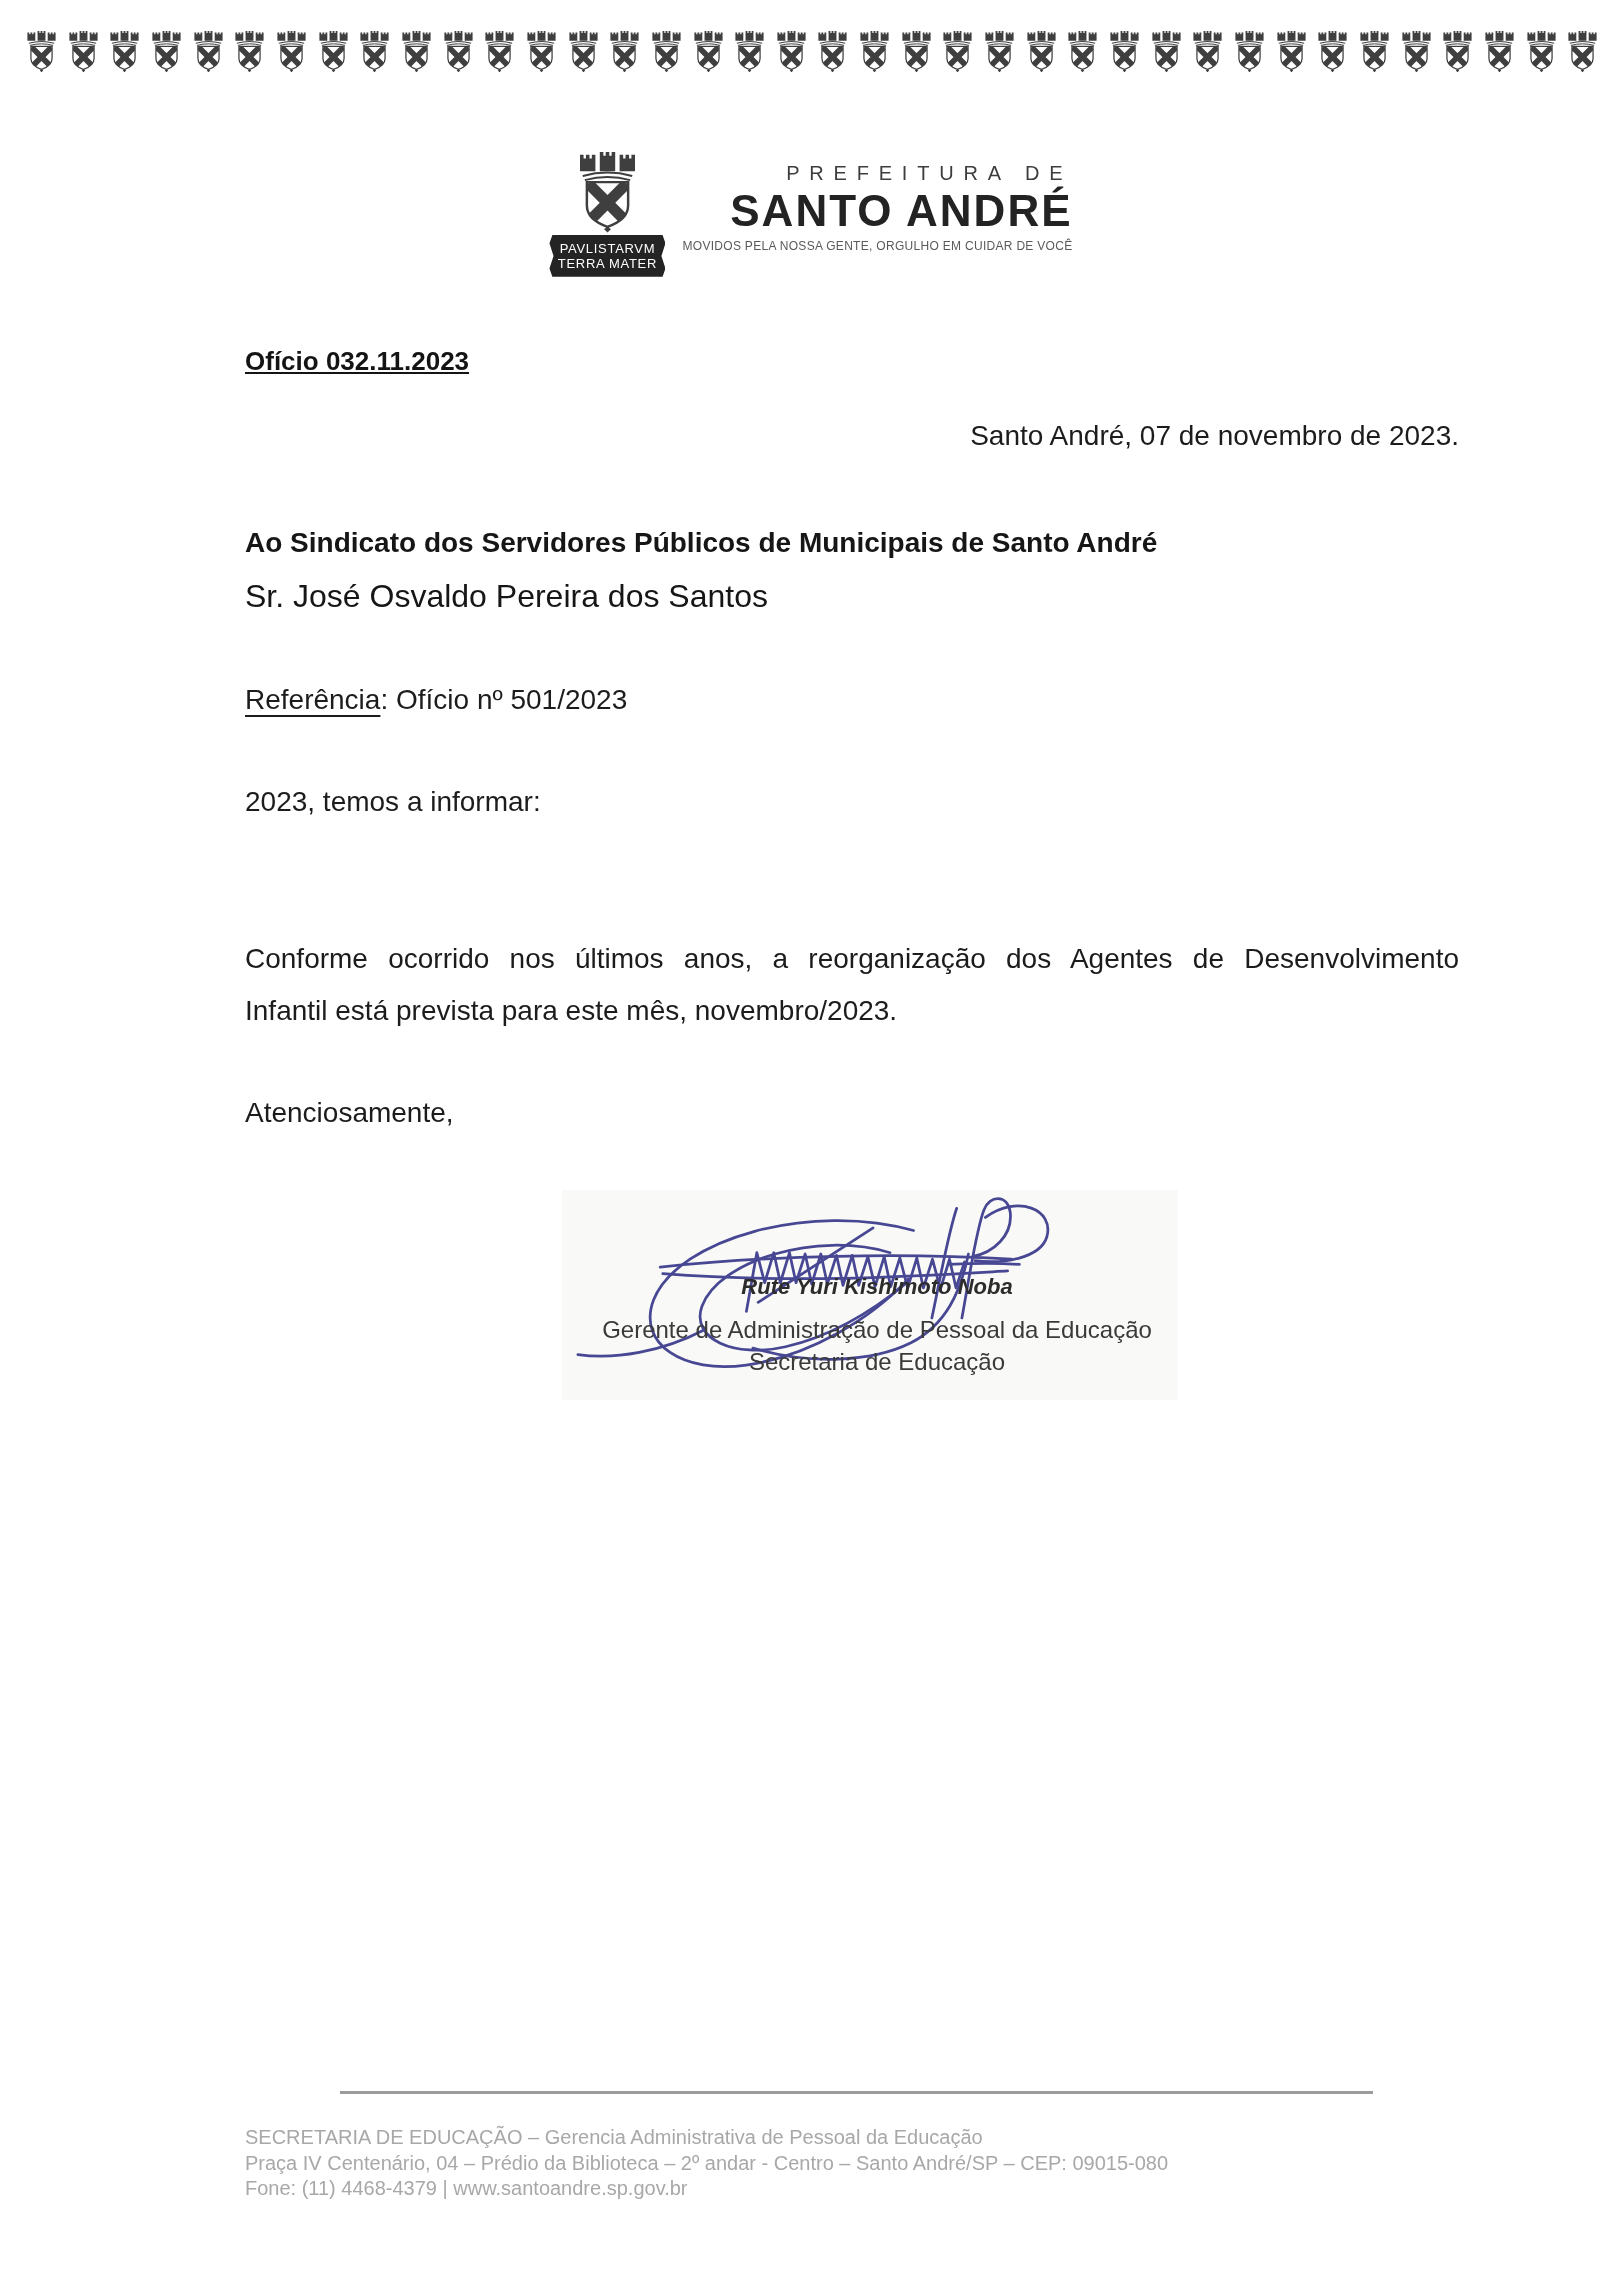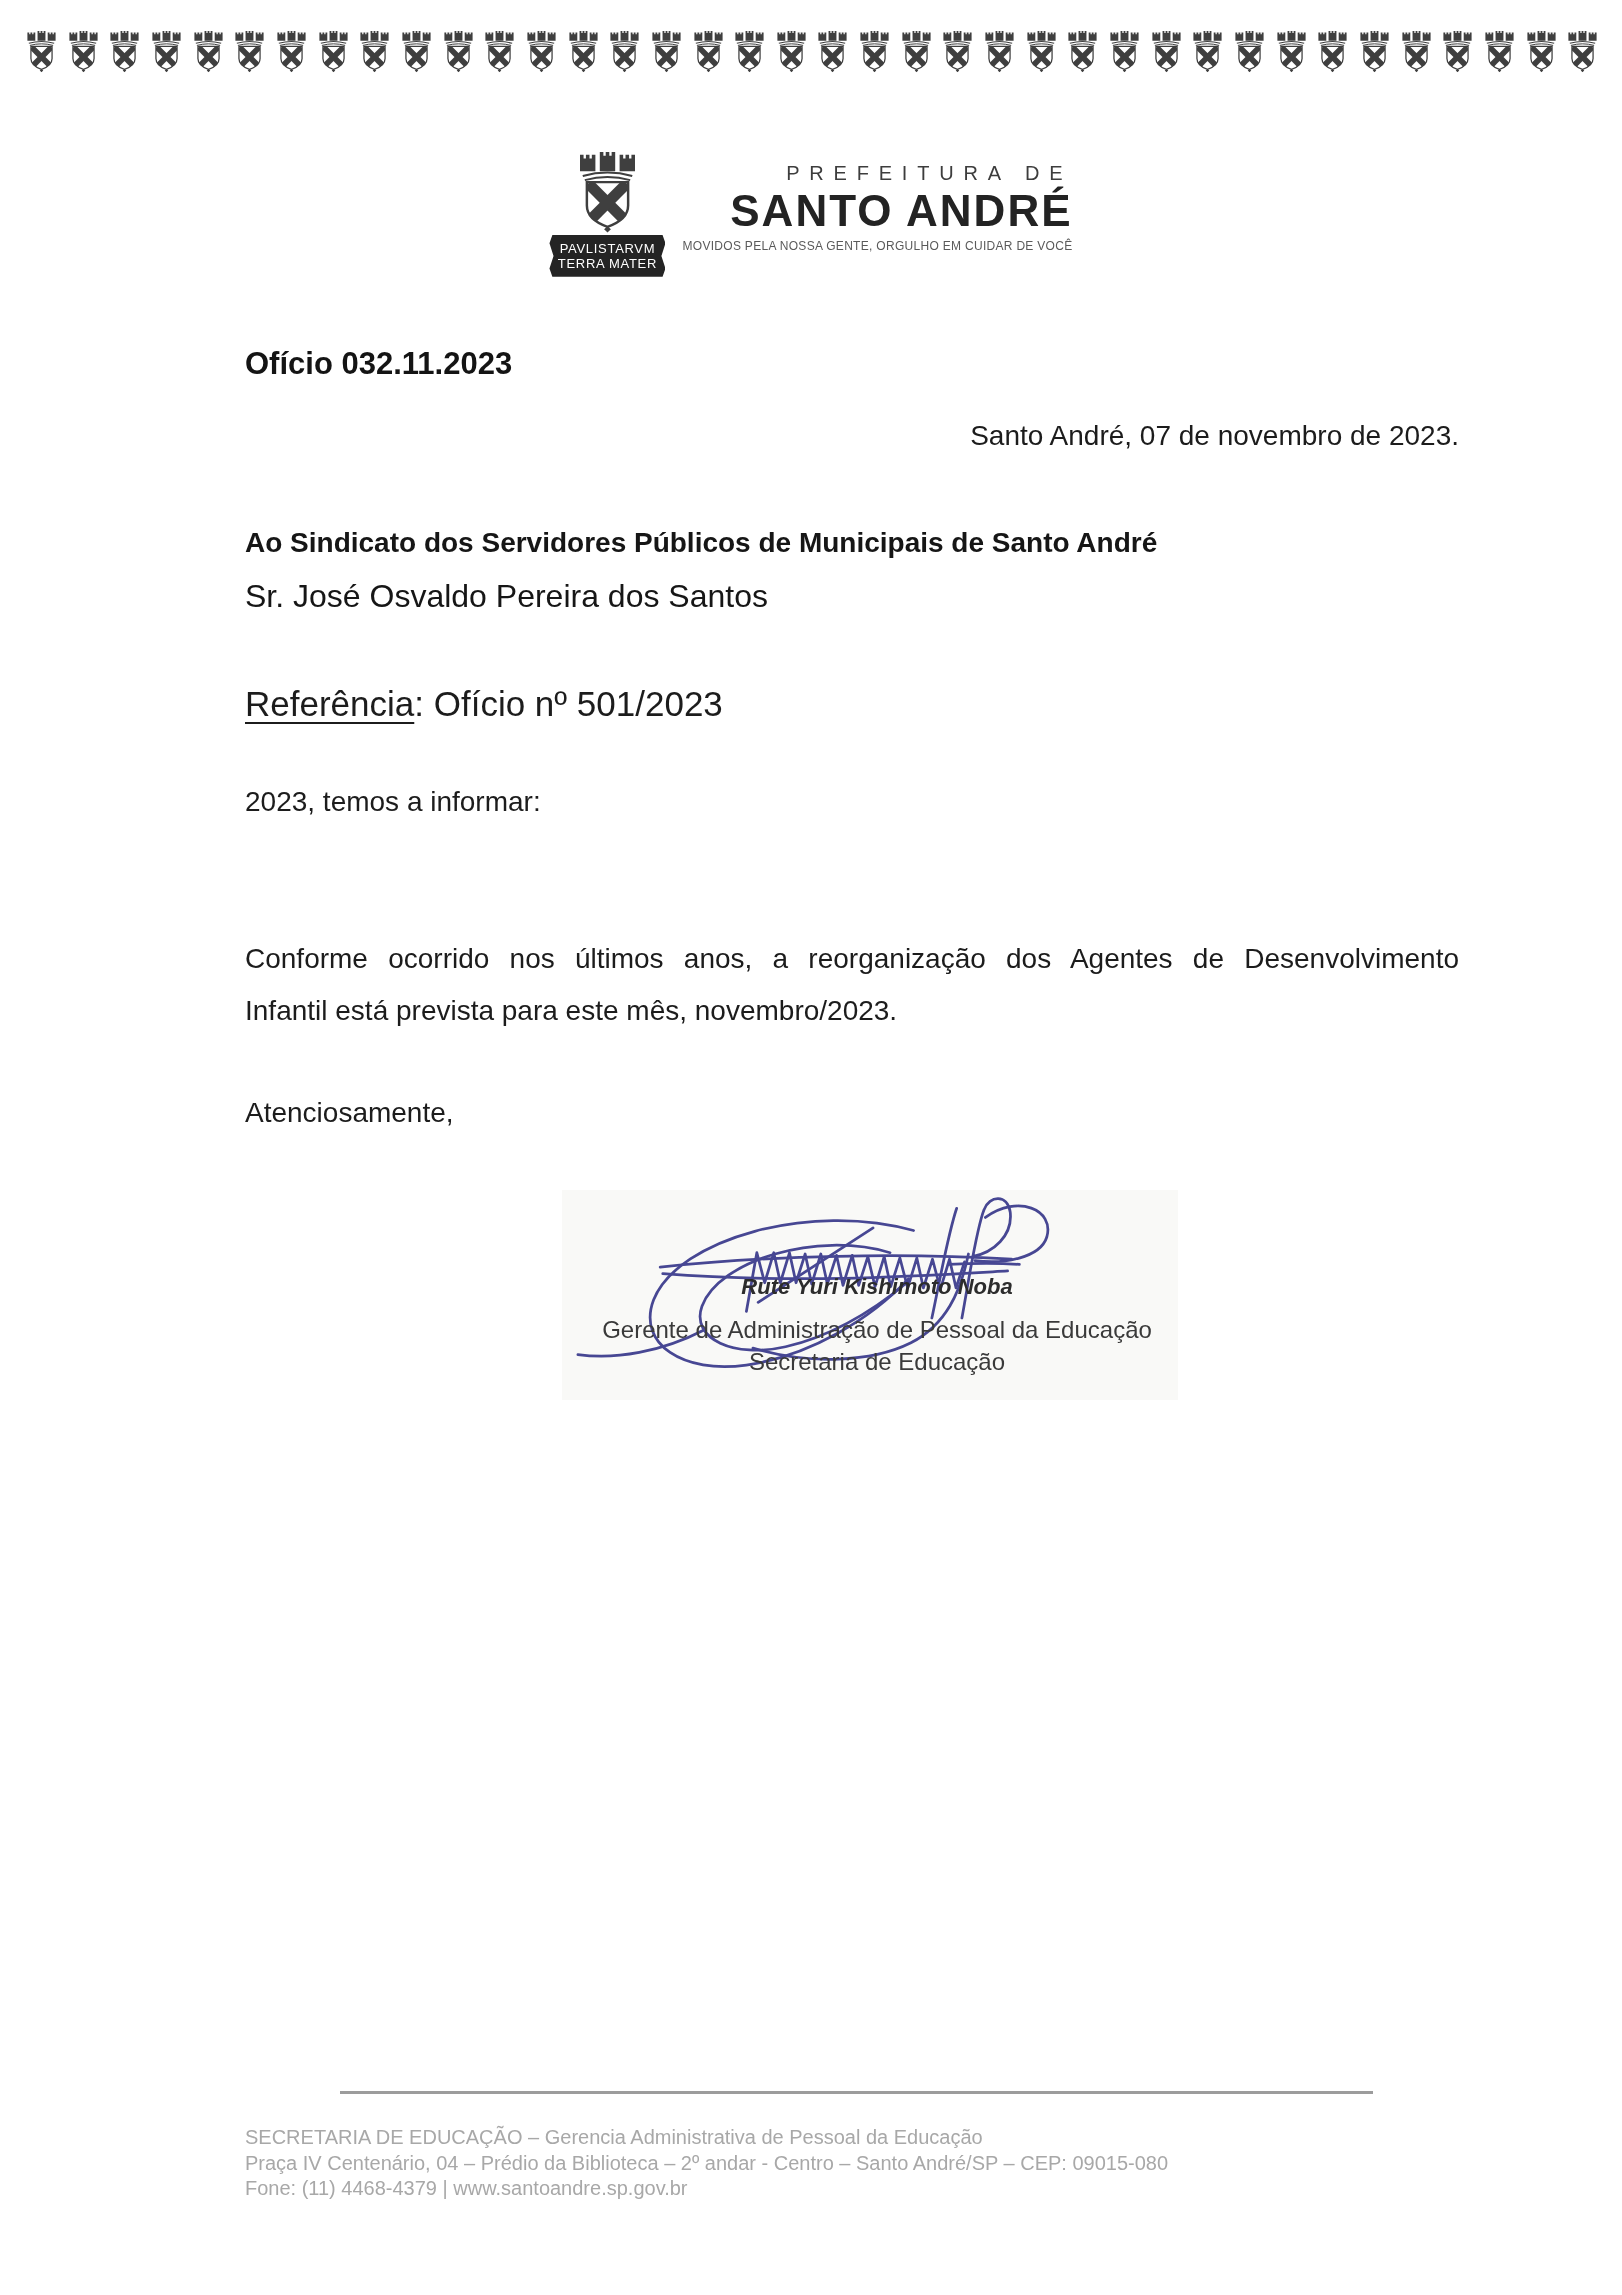--- a/index.html
+++ b/index.html
@@ -18,25 +18,25 @@
   .crest-banner{
     margin-top:2px;width:116px;box-sizing:border-box;background:#242424;color:#fff;
     font-size:13px;font-weight:normal;letter-spacing:0.7px;text-align:center;padding:5.9px 1.3px;
     clip-path:polygon(2.5% 0,97.5% 0,100% 20%,96.5% 50%,100% 80%,97.5% 100%,2.5% 100%,0 80%,3.5% 50%,0 20%);
   }
   .wordmark{padding-top:17px;text-align:right;}
   .brand-top{font-size:20px;letter-spacing:9.8px;color:#3d3d3d;white-space:nowrap;}
   .brand-name{margin-top:3.9px;font-size:44px;font-weight:bold;letter-spacing:2px;color:#232323;line-height:1;white-space:nowrap;}
   .brand-tagline{margin-top:6.5px;font-size:12px;letter-spacing:0.3px;color:#5a5a5a;white-space:nowrap;}
   
-  .doc-number{position:absolute;left:245px;top:346px;font-size:31px;font-weight:bold;color:#141414;}
+  .doc-number{position:absolute;left:245px;top:346px;font-size:26px;font-weight:bold;color:#141414;text-decoration:underline;}
   .city-date{position:absolute;right:163px;top:420px;font-size:28px;}
   .recipient-1{position:absolute;left:245px;top:527px;font-size:28px;font-weight:bold;color:#161616;}
   .recipient-2{position:absolute;left:245px;top:578px;font-size:32px;font-weight:normal;color:#161616;}
-  .reference{position:absolute;left:245px;top:684px;font-size:35px;}
+  .reference{position:absolute;left:245px;top:684px;font-size:28px;}
   .reference .ul{text-decoration:underline;text-decoration-thickness:2px;text-underline-offset:5.9px;}
   .para{position:absolute;left:245px;width:1214px;font-size:28px;line-height:52px;color:#1c1c1c;}
   .p1{top:776px;} .p2{top:933px;}
   .jline{text-align:justify;text-align-last:justify;}
   .closing{position:absolute;left:245px;top:1097px;font-size:28px;}
   
   .sig-block{position:absolute;left:550px;top:1190px;width:654px;height:216px;text-align:center;}
   .sig-tint{position:absolute;left:11.8px;top:0;right:26px;bottom:6.5px;background:#f9f9f7;}
   .sig-svg{position:absolute;left:0;top:0;width:654px;height:209px;}
   .sig-name{position:absolute;left:0;width:100%;top:84px;font-size:22px;font-weight:bold;color:#2c2c2c;font-style:italic;}

